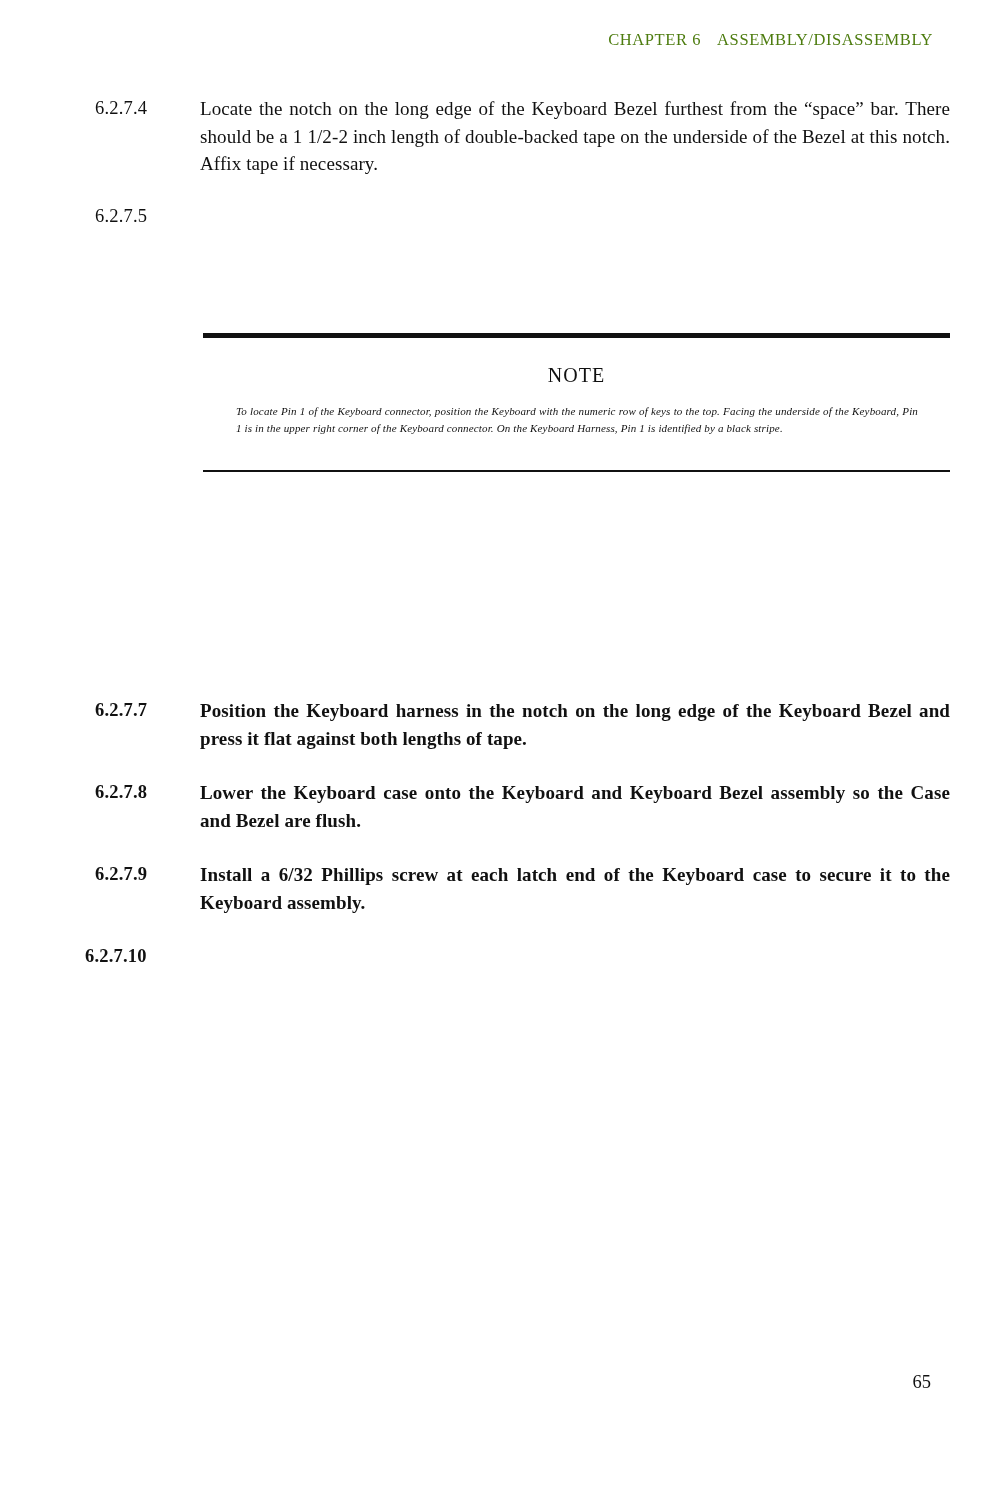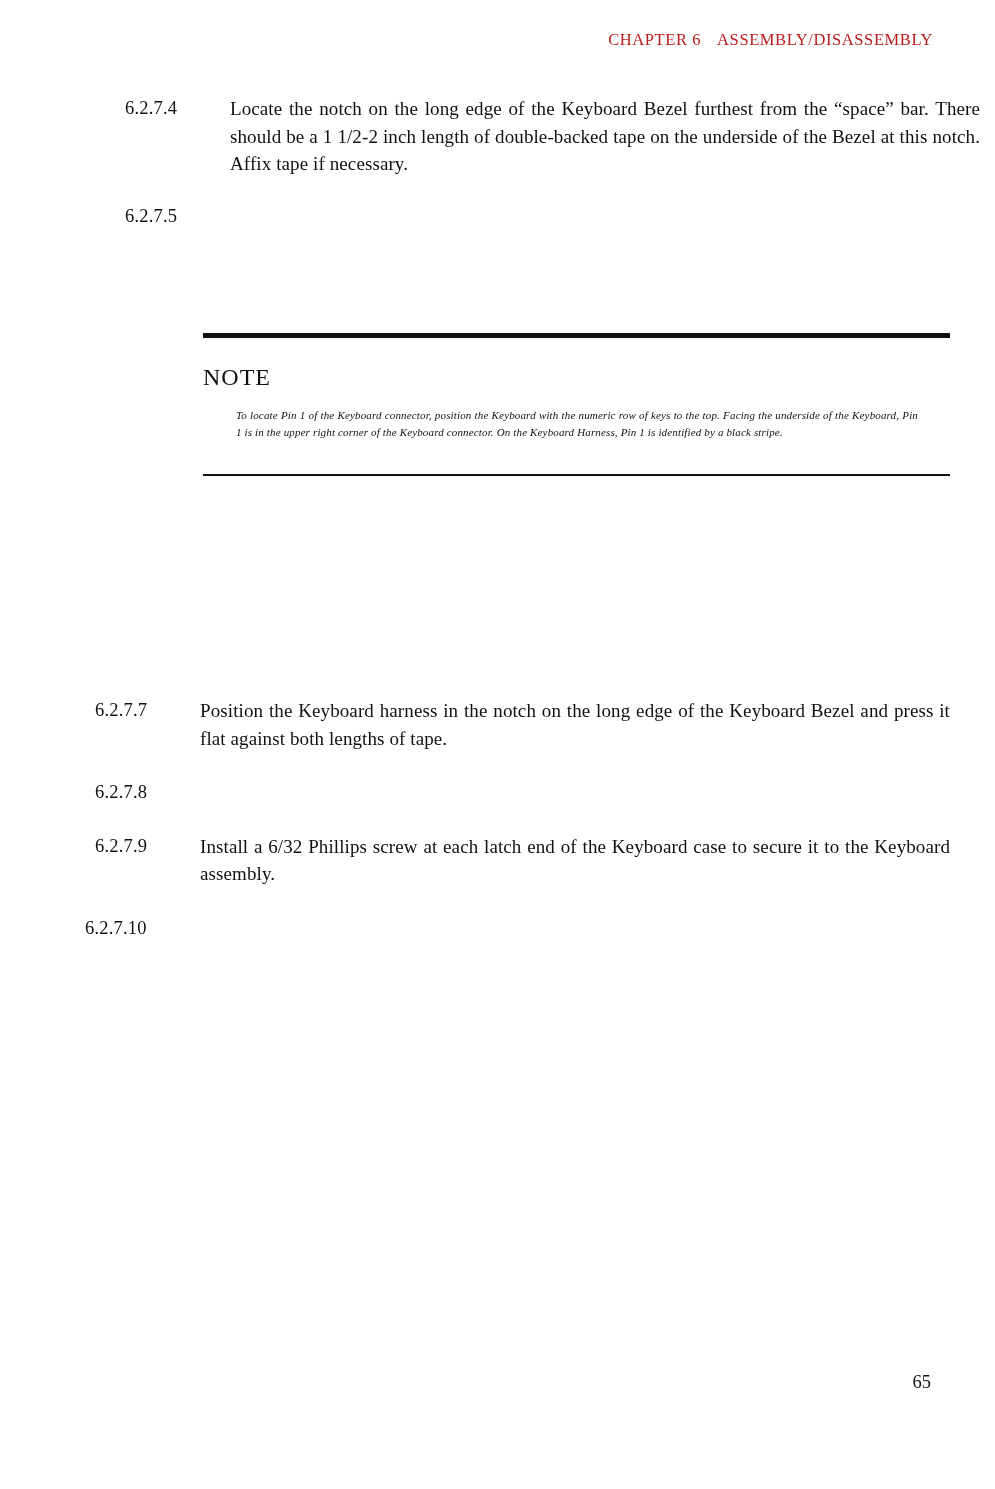--- a/index.html
+++ b/index.html
@@ -23,32 +23,31 @@
   }
 
   
   .running-header {
     position: absolute;
     top: 30px;
     right: 62px;
     font-family: "Liberation Serif", serif;
     font-size: 16.5px;
     letter-spacing: 0.6px;
-    color: #b91c1c;
+    color: #4d7c0f;
     white-space: nowrap;
   }
   .running-header .chapter-label { margin-right: 16px; }
 
   
   .content {
     position: absolute;
     top: 95px;
     left: 95px;
     width: 855px;
-    margin-left: 30px;
   }
 
   .step {
     display: flex;
     align-items: flex-start;
     margin-bottom: 25px;
   }
   .step-num {
     width: 105px;
     flex: 0 0 105px;
@@ -84,21 +83,22 @@
     background: #111;
     width: 100%;
   }
   .note-rule-bottom {
     height: 1.6px;
     background: #111;
     width: 100%;
     margin-top: 0;
   }
   .note-title {
-    font-size: 24px;
+    text-align: center;
+    font-size: 20px;
     font-family: "Liberation Serif", serif;
     letter-spacing: 1px;
     margin-top: 26px;
     margin-bottom: 16px;
   }
   .note-body {
     font-style: italic;
     font-size: 11px;
     line-height: 1.52;
     text-align: justify;
@@ -106,20 +106,21 @@
     letter-spacing: 0.15px;
   }
   .note-spacer { height: 34px; }
 
   
   .lower-steps {
     position: absolute;
     left: 95px;
     top: 697px;
     width: 855px;
+    font-weight: bold;
   }
   .lower-steps .step { margin-bottom: 27px; }
 
   .page-number {
     position: absolute;
     right: 64px;
     bottom: 96px;
     font-size: 18.5px;
   }
 </style>
@@ -156,20 +157,21 @@
 
   <div class="lower-steps">
 
     <div class="step">
       <div class="step-num">6.2.7.7</div>
       <div class="step-text">Position the Keyboard harness in the notch on the long edge of the Keyboard Bezel and press it flat against both lengths of tape.</div>
     </div>
 
     <div class="step">
       <div class="step-num">6.2.7.8</div>
+      <div class="step-text">Lower the Keyboard case onto the Keyboard and Keyboard Bezel assembly so the Case and Bezel are flush.</div>
     </div>
 
     <div class="step">
       <div class="step-num">6.2.7.9</div>
       <div class="step-text">Install a 6/32 Phillips screw at each latch end of the Keyboard case to secure it to the Keyboard assembly.</div>
     </div>
 
     <div class="step">
       <div class="step-num wide">6.2.7.10</div>
     </div>

